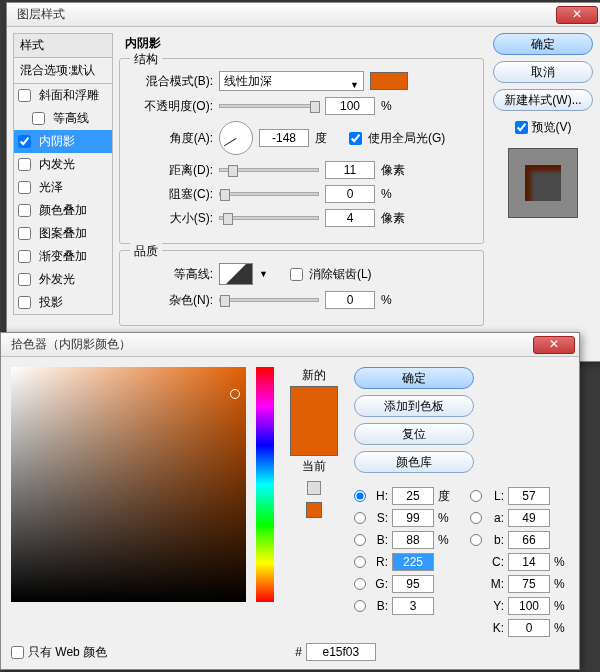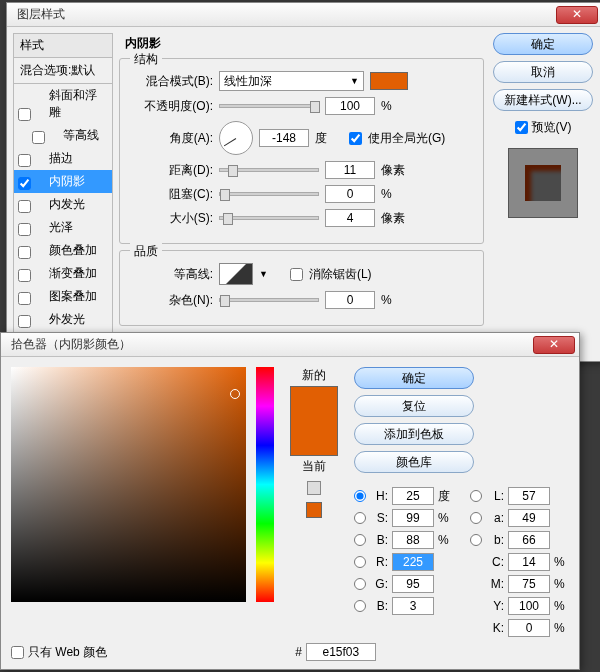--- a/index.html
+++ b/index.html
@@ -6,29 +6,29 @@
 body { background: #3a3a3a; width: 600px; height: 672px; overflow: hidden; position: relative; }
 .window { position: absolute; background: #f0f0f0; border: 1px solid #888; box-shadow: 2px 2px 8px rgba(0,0,0,.4); }
 .titlebar { background: linear-gradient(#fdfdfd,#e9e9e9); height: 24px; display: flex; align-items: center; padding: 0 4px; border-bottom: 1px solid #c0c0c0; }
 .titlebar .title { flex: 1; padding-left: 6px; color: #333; }
 .close-btn { width: 42px; height: 18px; background: linear-gradient(#e07070,#c83b3b); border: 1px solid #a02020; border-radius: 3px; color: #fff; text-align: center; line-height: 15px; font-size: 12px; cursor: pointer; }
 .win-body { display: flex; padding: 6px; gap: 6px; }
 .styles-col { width: 100px; }
 .styles-col .hdr { background: #e8e8e8; border: 1px solid #bbb; padding: 3px 6px; font-weight: normal; }
 .styles-col .def { padding: 4px 6px; border: 1px solid #bbb; border-top: none; }
 .style-list { border: 1px solid #bbb; border-top: none; }
-.style-item { display: flex; align-items: flex-end; padding: 3px 4px; gap: 18px; cursor: pointer; }
+.style-item { display: flex; align-items: center; padding: 3px 4px; gap: 8px; cursor: pointer; }
 .style-item.sel { background: #3399ff; color: #fff; }
 .style-item input { margin: 0; }
 .main-col { flex: 1; }
 .group { border: 1px solid #bbb; border-radius: 3px; margin-bottom: 6px; padding: 6px 8px 10px; position: relative; }
 .group-title { position: absolute; top: -8px; left: 10px; background: #f0f0f0; padding: 0 4px; }
 .row { display: flex; align-items: center; margin: 6px 0; gap: 6px; }
 .lbl { width: 85px; text-align: right; }
-.dropdown { flex: 0 0 145px; height: 20px; border: 1px solid #999; background: #fff; padding: 6px 4px; display: flex; align-items: center; justify-content: space-between; }
+.dropdown { flex: 0 0 145px; height: 20px; border: 1px solid #999; background: #fff; padding: 0 4px; display: flex; align-items: flex-end; justify-content: space-between; }
 .dropdown .arrow { font-size: 9px; }
 .swatch { width: 38px; height: 18px; border: 1px solid #666; }
 .slider { flex: 0 0 100px; height: 4px; background: #d0d0d0; border: 1px solid #aaa; position: relative; }
 .slider .thumb { position: absolute; top: -4px; width: 10px; height: 12px; background: #e0e0e0; border: 1px solid #888; }
 .nbox { width: 50px; height: 18px; border: 1px solid #999; background: #fff; text-align: center; line-height: 16px; }
 .unit { width: 28px; }
 .angle-wheel { width: 34px; height: 34px; border: 1px solid #999; border-radius: 50%; background: #fff; position: relative; }
 .angle-wheel::after { content:""; position:absolute; left:50%; top:50%; width:14px; height:1px; background:#333; transform-origin:left; transform:rotate(148deg);}
 .contour { width: 34px; height: 22px; border: 1px solid #888; background: linear-gradient(135deg,#fff 48%, #333 52%); }
 .right-col { width: 106px; display: flex; flex-direction: column; gap: 6px; align-items: center; }
@@ -74,47 +74,43 @@
       <div class="def">混合选项:默认</div>
       <div class="style-list" id="style-list">
           <div class="style-item">
             <input type="checkbox" style="">
             <span>斜面和浮雕</span>
           </div>
           <div class="style-item" style="padding-left: 18px;">
             <input type="checkbox" style="">
             <span>等高线</span>
           </div>
-          <div class="style-item">
-            <input type="checkbox" style="">
-            <span>描边</span>
-          </div>
           <div class="style-item sel">
             <input type="checkbox" checked="" style="">
             <span>内阴影</span>
           </div>
           <div class="style-item">
             <input type="checkbox" style="">
             <span>内发光</span>
           </div>
           <div class="style-item">
             <input type="checkbox" style="">
             <span>光泽</span>
           </div>
           <div class="style-item">
             <input type="checkbox" style="">
             <span>颜色叠加</span>
           </div>
           <div class="style-item">
             <input type="checkbox" style="">
+            <span>图案叠加</span>
+          </div>
+          <div class="style-item">
+            <input type="checkbox" style="">
             <span>渐变叠加</span>
-          </div>
-          <div class="style-item">
-            <input type="checkbox" style="">
-            <span>图案叠加</span>
           </div>
           <div class="style-item">
             <input type="checkbox" style="">
             <span>外发光</span>
           </div>
           <div class="style-item">
             <input type="checkbox" style="">
             <span>投影</span>
           </div>
         </div>
@@ -225,22 +221,22 @@
       <div class="box">
           <div class="top"></div>
           <div class="bot"></div>
         </div>
       <div>当前</div>
       <span class="cube" style="margin-top:6px"></span><br>
       <span class="small-sw"></span>
     </div>
     <div class="picker-right">
       <div class="btn primary">确定</div>
+      <div class="btn">添加到色板</div>
       <div class="btn">复位</div>
-      <div class="btn">添加到色板</div>
       <div class="btn">颜色库</div>
 
       <div class="fields">
         <div class="fcol">
           <div class="frow">
               <input type="radio" class="r" checked="" style="">
               <span class="flab">H:</span>
               <div class="fbox">25</div>
               <span class="funit">度</span>
             </div>

